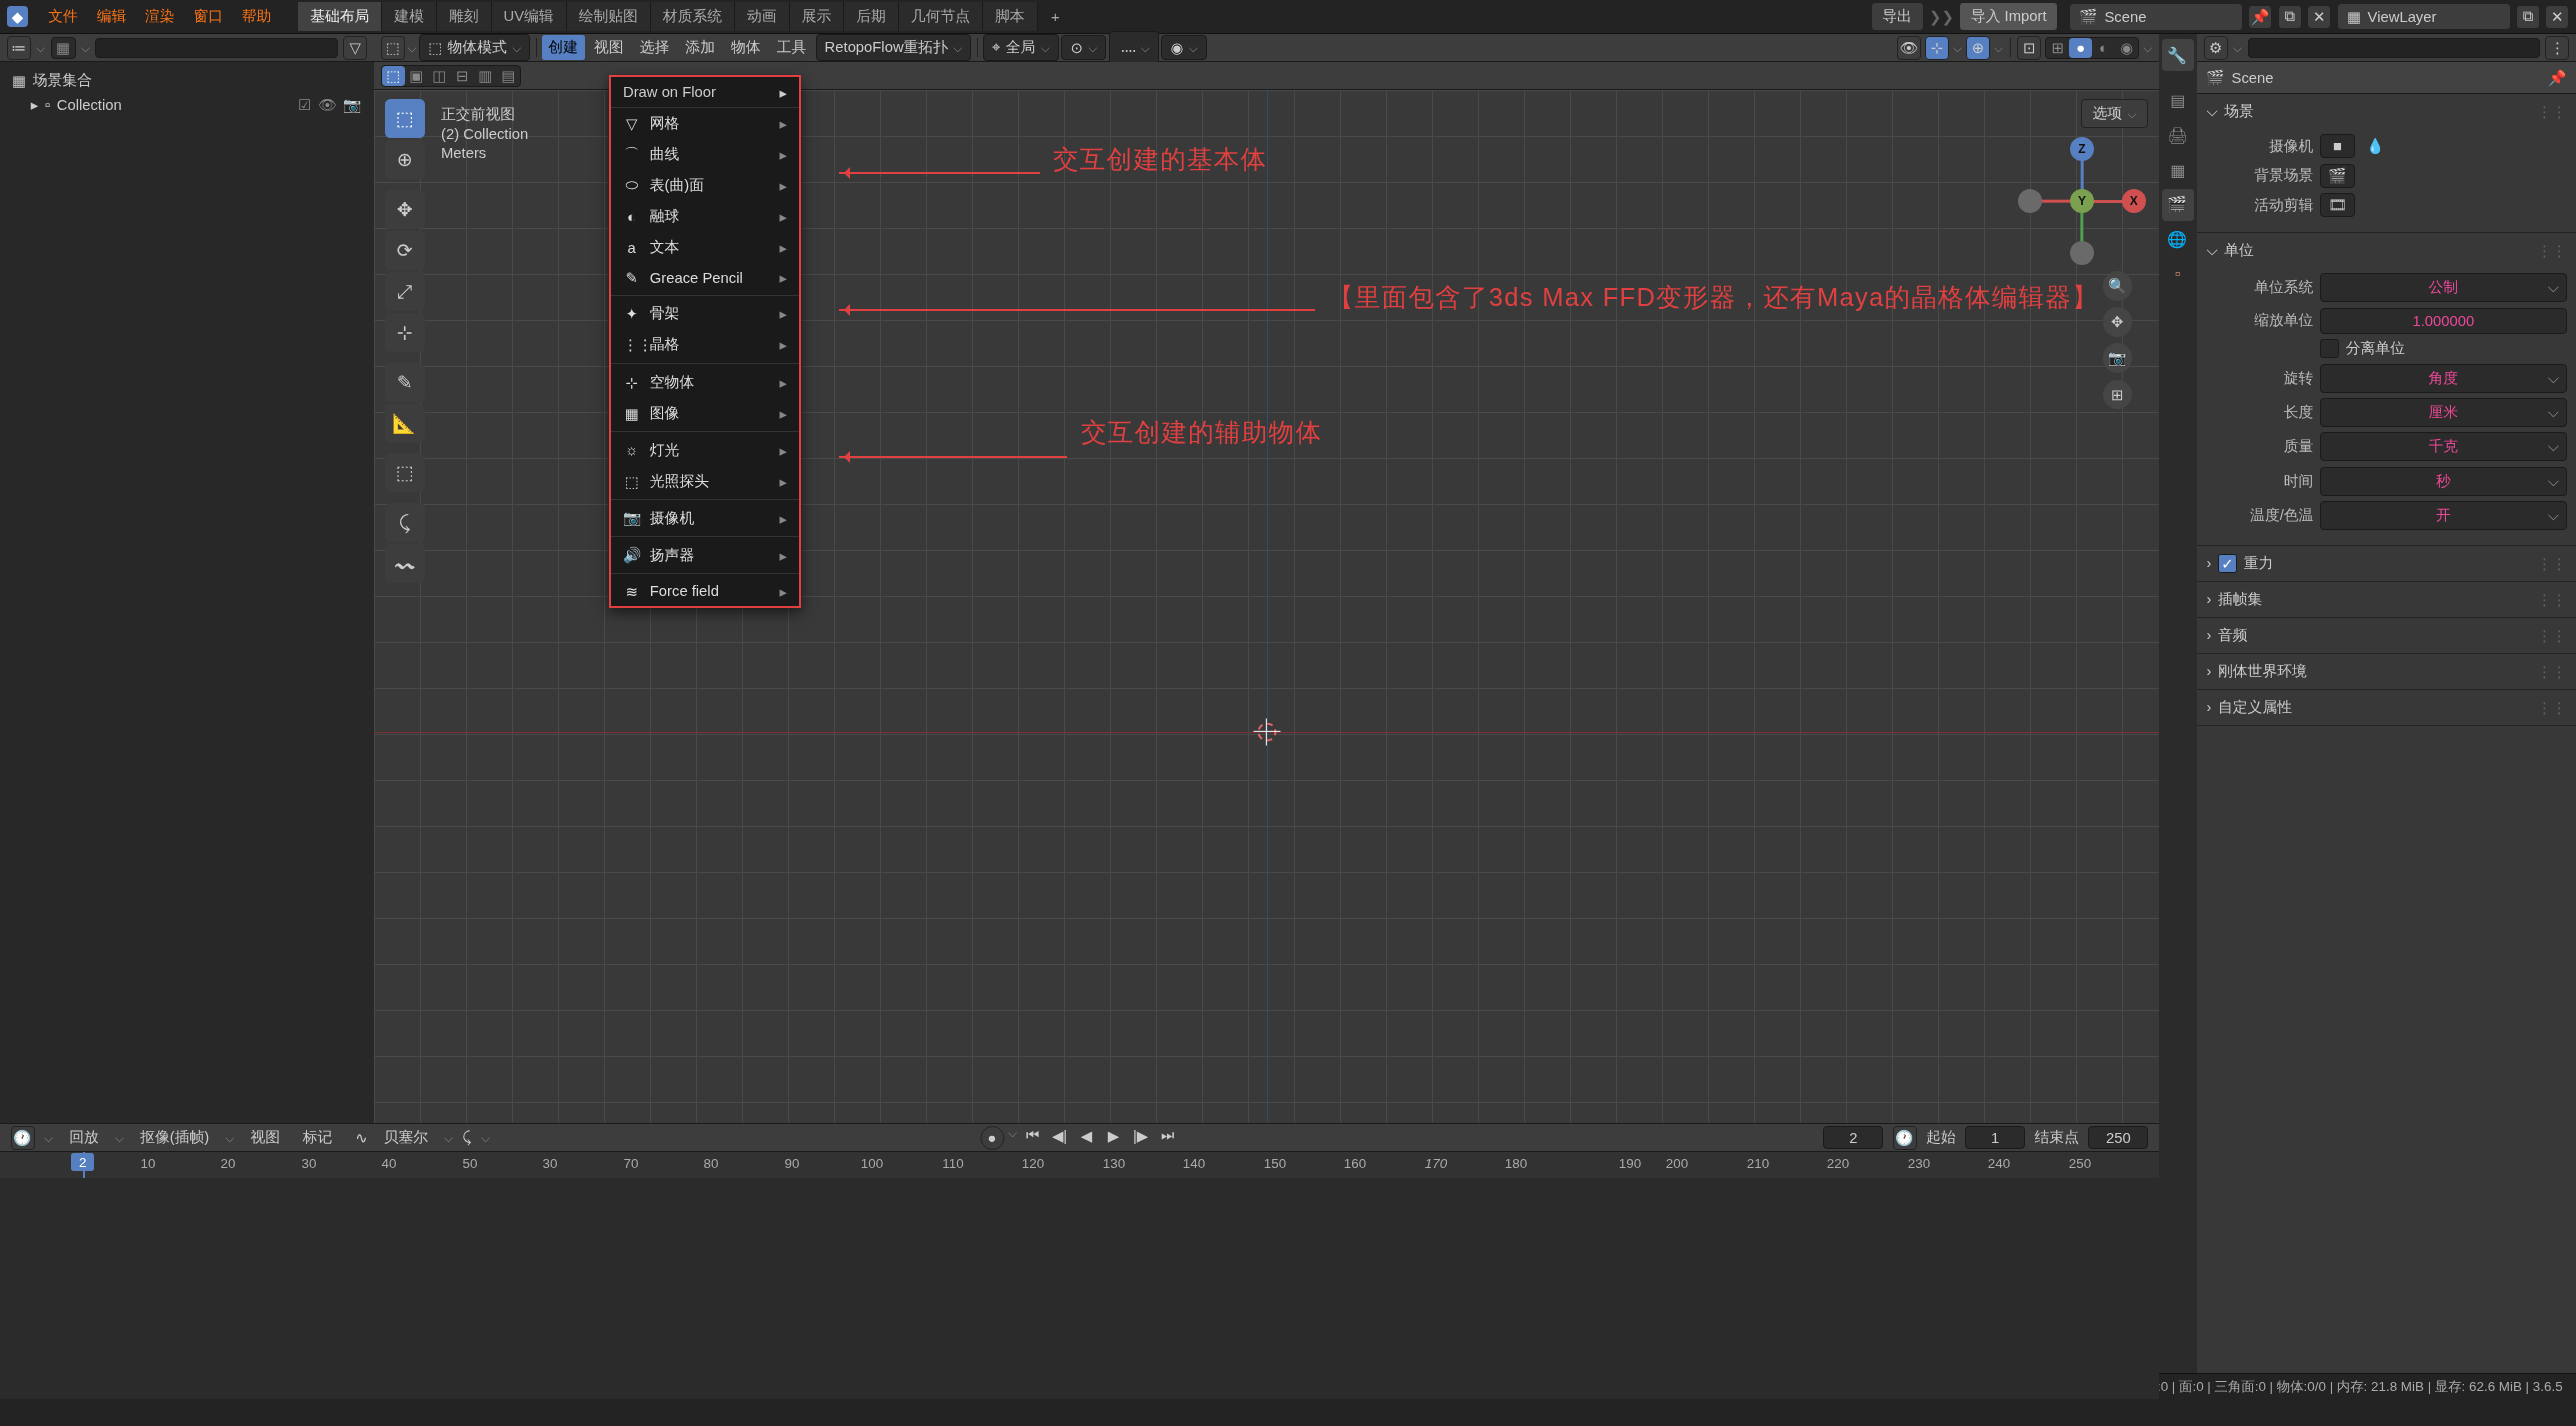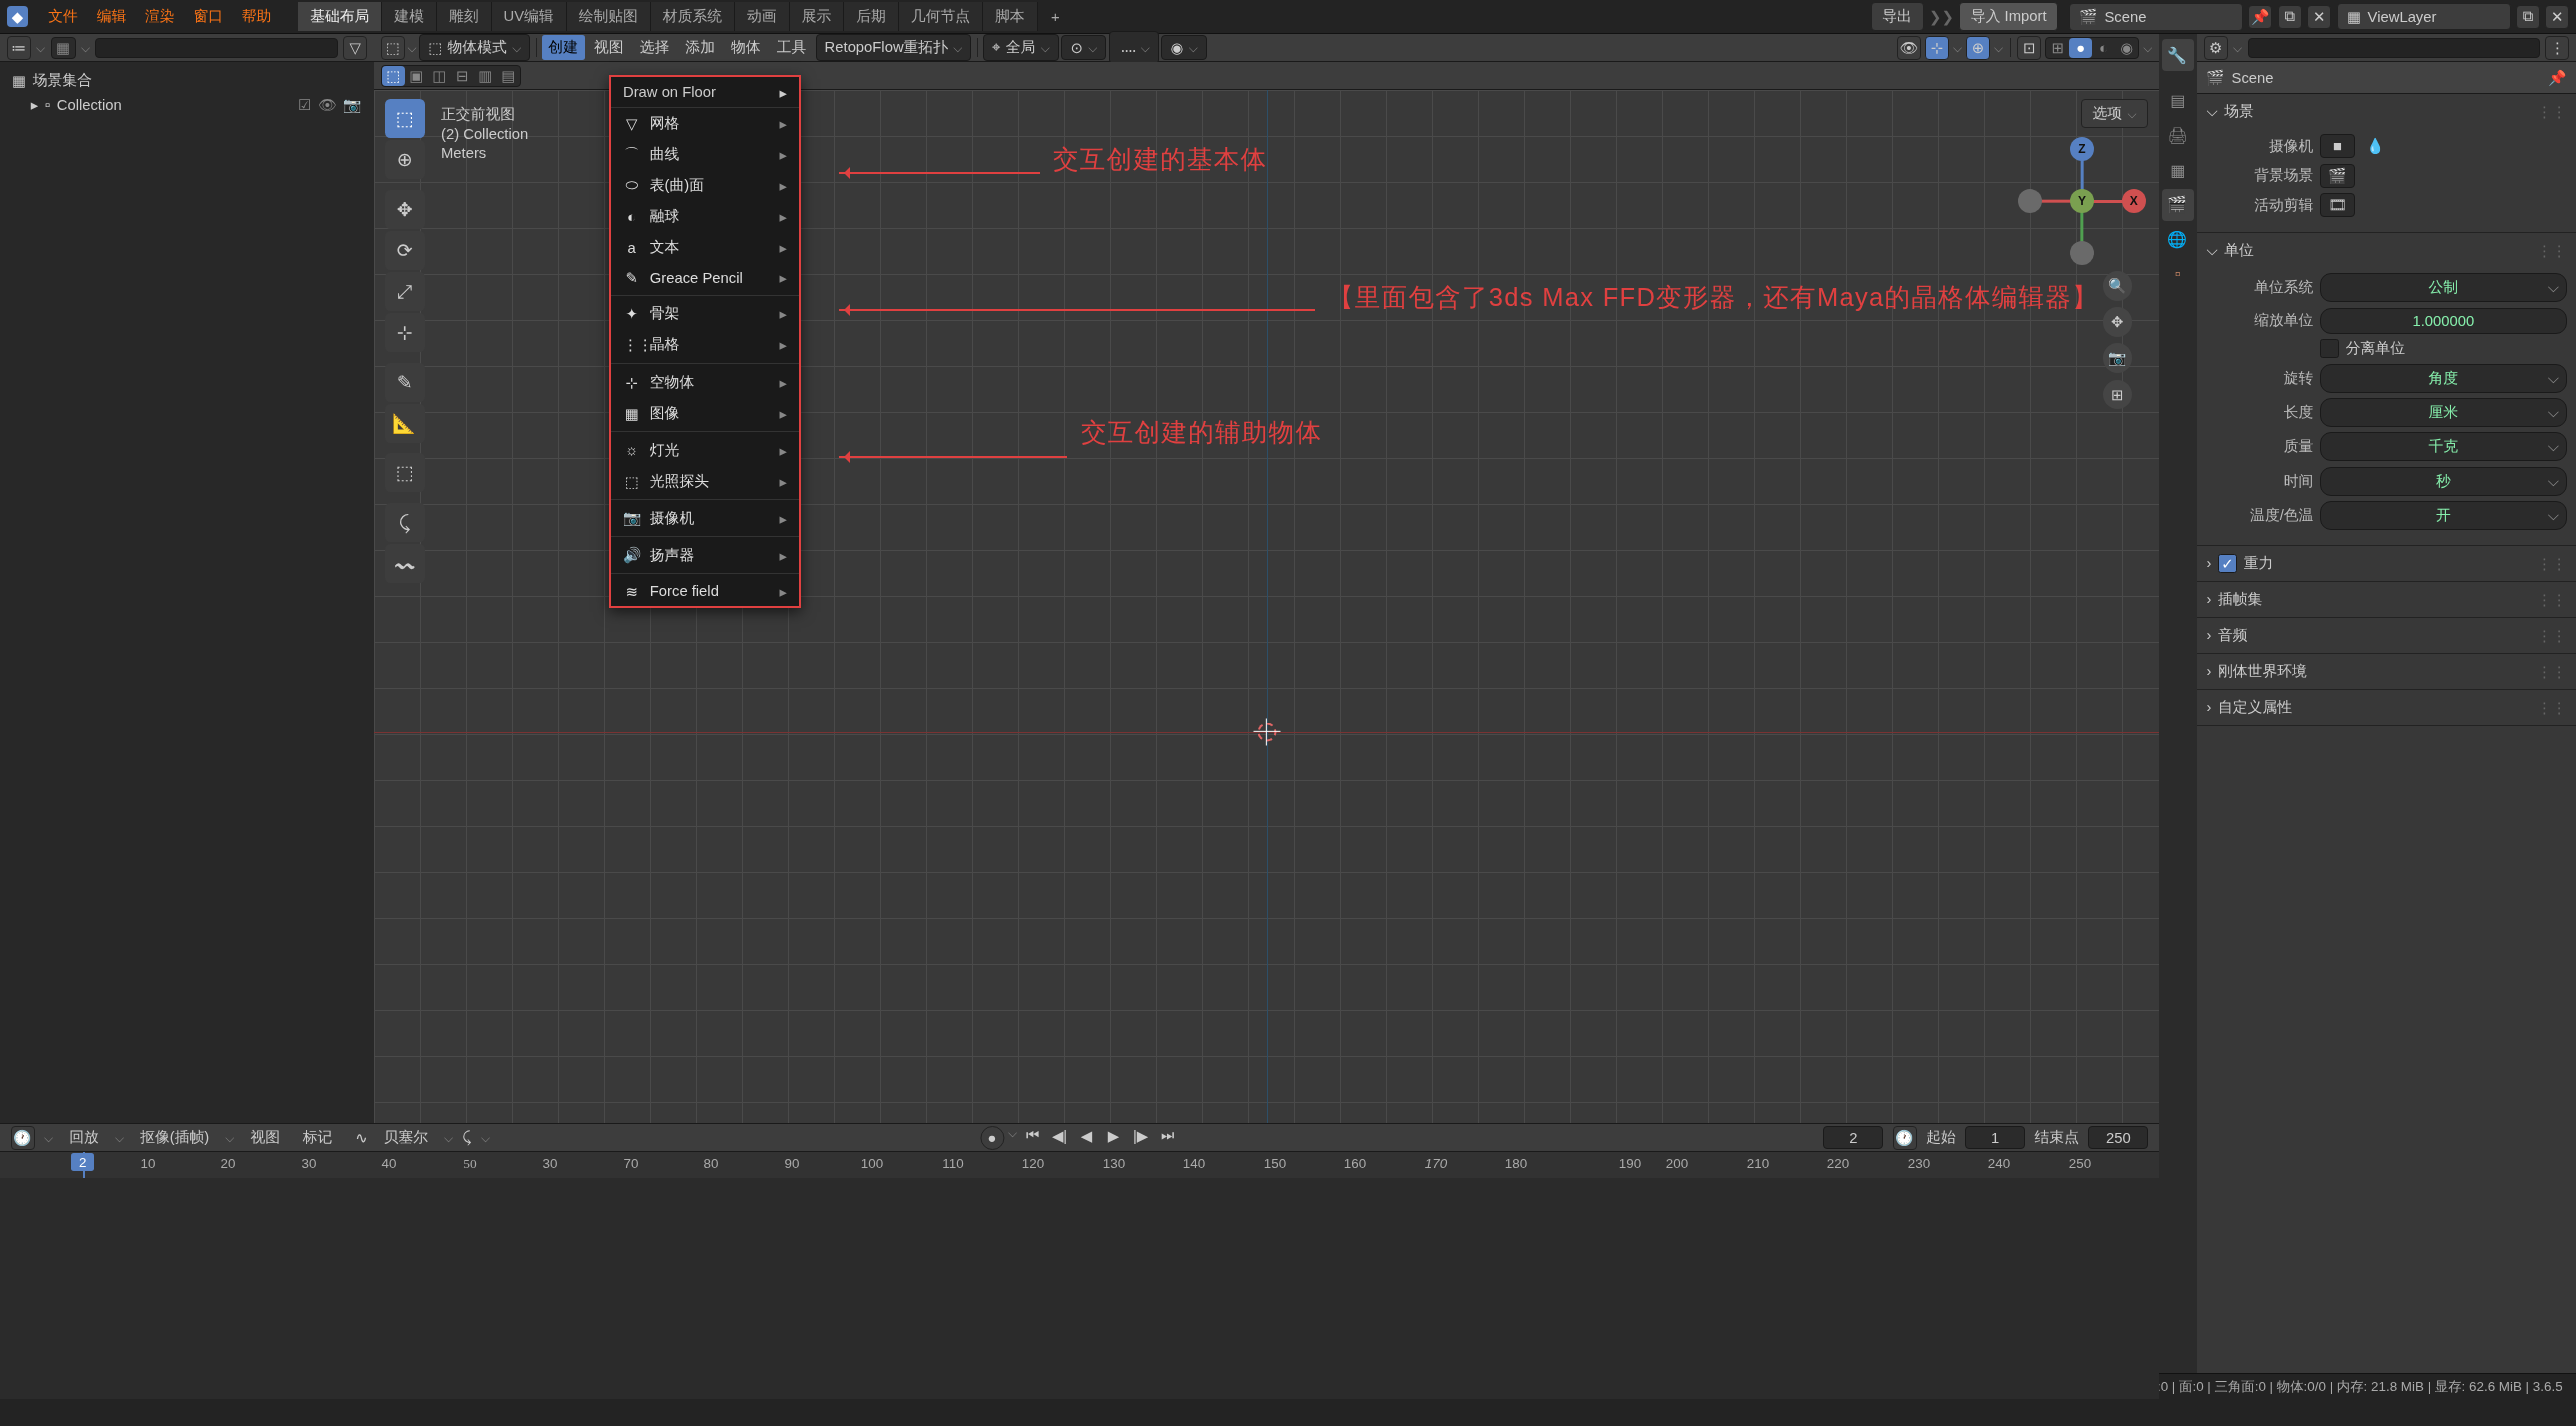--- a/index.html
+++ b/index.html
@@ -61,21 +61,21 @@
 .prop-content{flex:1;background:#383838;overflow-y:auto}
 .prop-search-row{height:28px;background:#3d3d3d;display:flex;align-items:center;padding:0 6.7px;gap:5.4px;border-bottom:0.7px solid #1a1a1a}
 .prop-title{height:32px;background:#424242;display:flex;align-items:center;padding:0 9.4px;gap:6.7px;border-bottom:0.7px solid #1a1a1a}
 .pin{margin-left:auto;color:#ccc}
 .panel-section{border-bottom:0.7px solid #222}
 .panel-header{padding:8px 9.4px;display:flex;align-items:center;gap:6.7px;background:#383838}
 .panel-header .dots{margin-left:auto;color:#666}
 .panel-body{padding:5.4px 9.4px 9.4px;background:#383838}
 .prop-row{display:flex;align-items:center;margin-bottom:5.4px;gap:6.7px}
 .prop-label{width:107px;text-align:right;color:#bbb;font-size:14.8px}
-.prop-field{flex:1;background:#2b2b2b;border:0.7px solid #1a1a1a;border-radius:11px;padding:4px 8px;color:#86efac;display:flex;align-items:center;justify-content:center;position:relative}
+.prop-field{flex:1;background:#2b2b2b;border:0.7px solid #1a1a1a;border-radius:4px;padding:4px 8px;color:#ec4899;display:flex;align-items:center;justify-content:center;position:relative}
 .prop-field.select::after{content:"⌵";position:absolute;right:6.7px;color:#888}
 .prop-field.num{text-align:center;justify-content:center}
 .prop-icon-field{width:35px;height:24px;background:#2b2b2b;border:0.7px solid #1a1a1a;border-radius:4px;display:flex;align-items:center;justify-content:center}
 .eyedrop{width:27px;display:flex;justify-content:center}
 .checkbox{width:19px;height:19px;background:#2b2b2b;border:0.7px solid #1a1a1a;border-radius:2.7px;display:flex;align-items:center;justify-content:center}
 .checkbox.checked{background:#5680c2;color:#fff}
 .addmenu{position:absolute;left:609px;top:75px;width:192px;background:#1a1a1a;border:2px solid #e04040;z-index:50;box-shadow:0 4px 13.4px rgba(0,0,0,.6)}
 .addmenu-header{padding:6.7px 12px;display:flex;justify-content:space-between;color:#ccc;border-bottom:0.7px solid #333}
 .addmenu-item{padding:6px 12px;display:flex;align-items:center;gap:9.4px;color:#ddd}
 .addmenu-item .arrow{margin-left:auto;color:#888}
@@ -567,21 +567,21 @@
     </div>
   </div>
   <div class="tl-ruler" id="tl-ruler">
     <div class="tl-playhead">
         <div class="tl-playhead-label">2</div>
       </div>
   <div class="tl-tick" style="left: 148px;">10</div>
       <div class="tl-tick" style="left: 228px;">20</div>
       <div class="tl-tick" style="left: 309px;">30</div>
       <div class="tl-tick" style="left: 389px;">40</div>
-      <div class="tl-tick" style="left: 470px; font-family: Liberation Serif, serif;">50</div>
+      <div class="tl-tick" style="left: 470px;">50</div>
       <div class="tl-tick" style="left: 550px;">30</div>
       <div class="tl-tick" style="left: 631px;">70</div>
       <div class="tl-tick" style="left: 711px;">80</div>
       <div class="tl-tick" style="left: 792px;">90</div>
       <div class="tl-tick" style="left: 872px;">100</div>
       <div class="tl-tick" style="left: 953px;">110</div>
       <div class="tl-tick" style="left: 1033px;">120</div>
       <div class="tl-tick" style="left: 1114px;">130</div>
       <div class="tl-tick" style="left: 1194px;">140</div>
       <div class="tl-tick" style="left: 1275px;">150</div>

